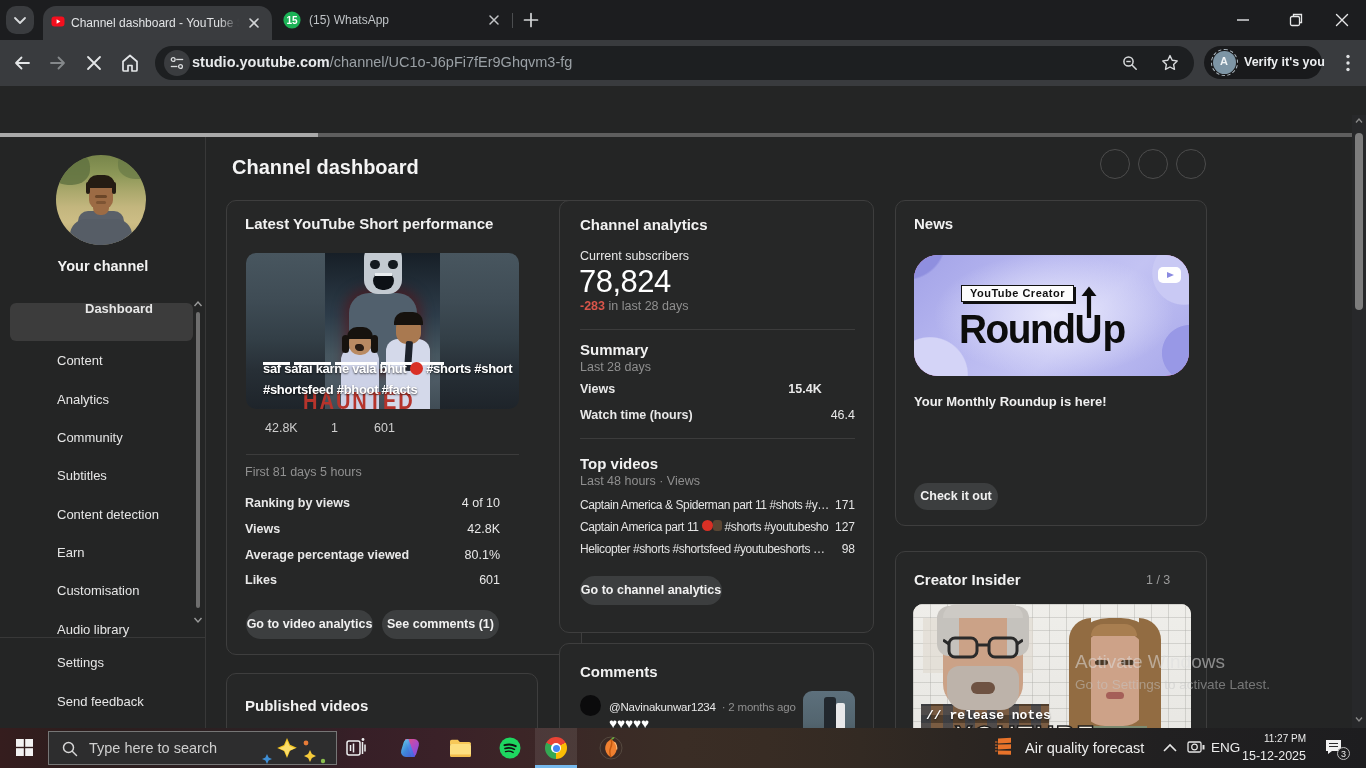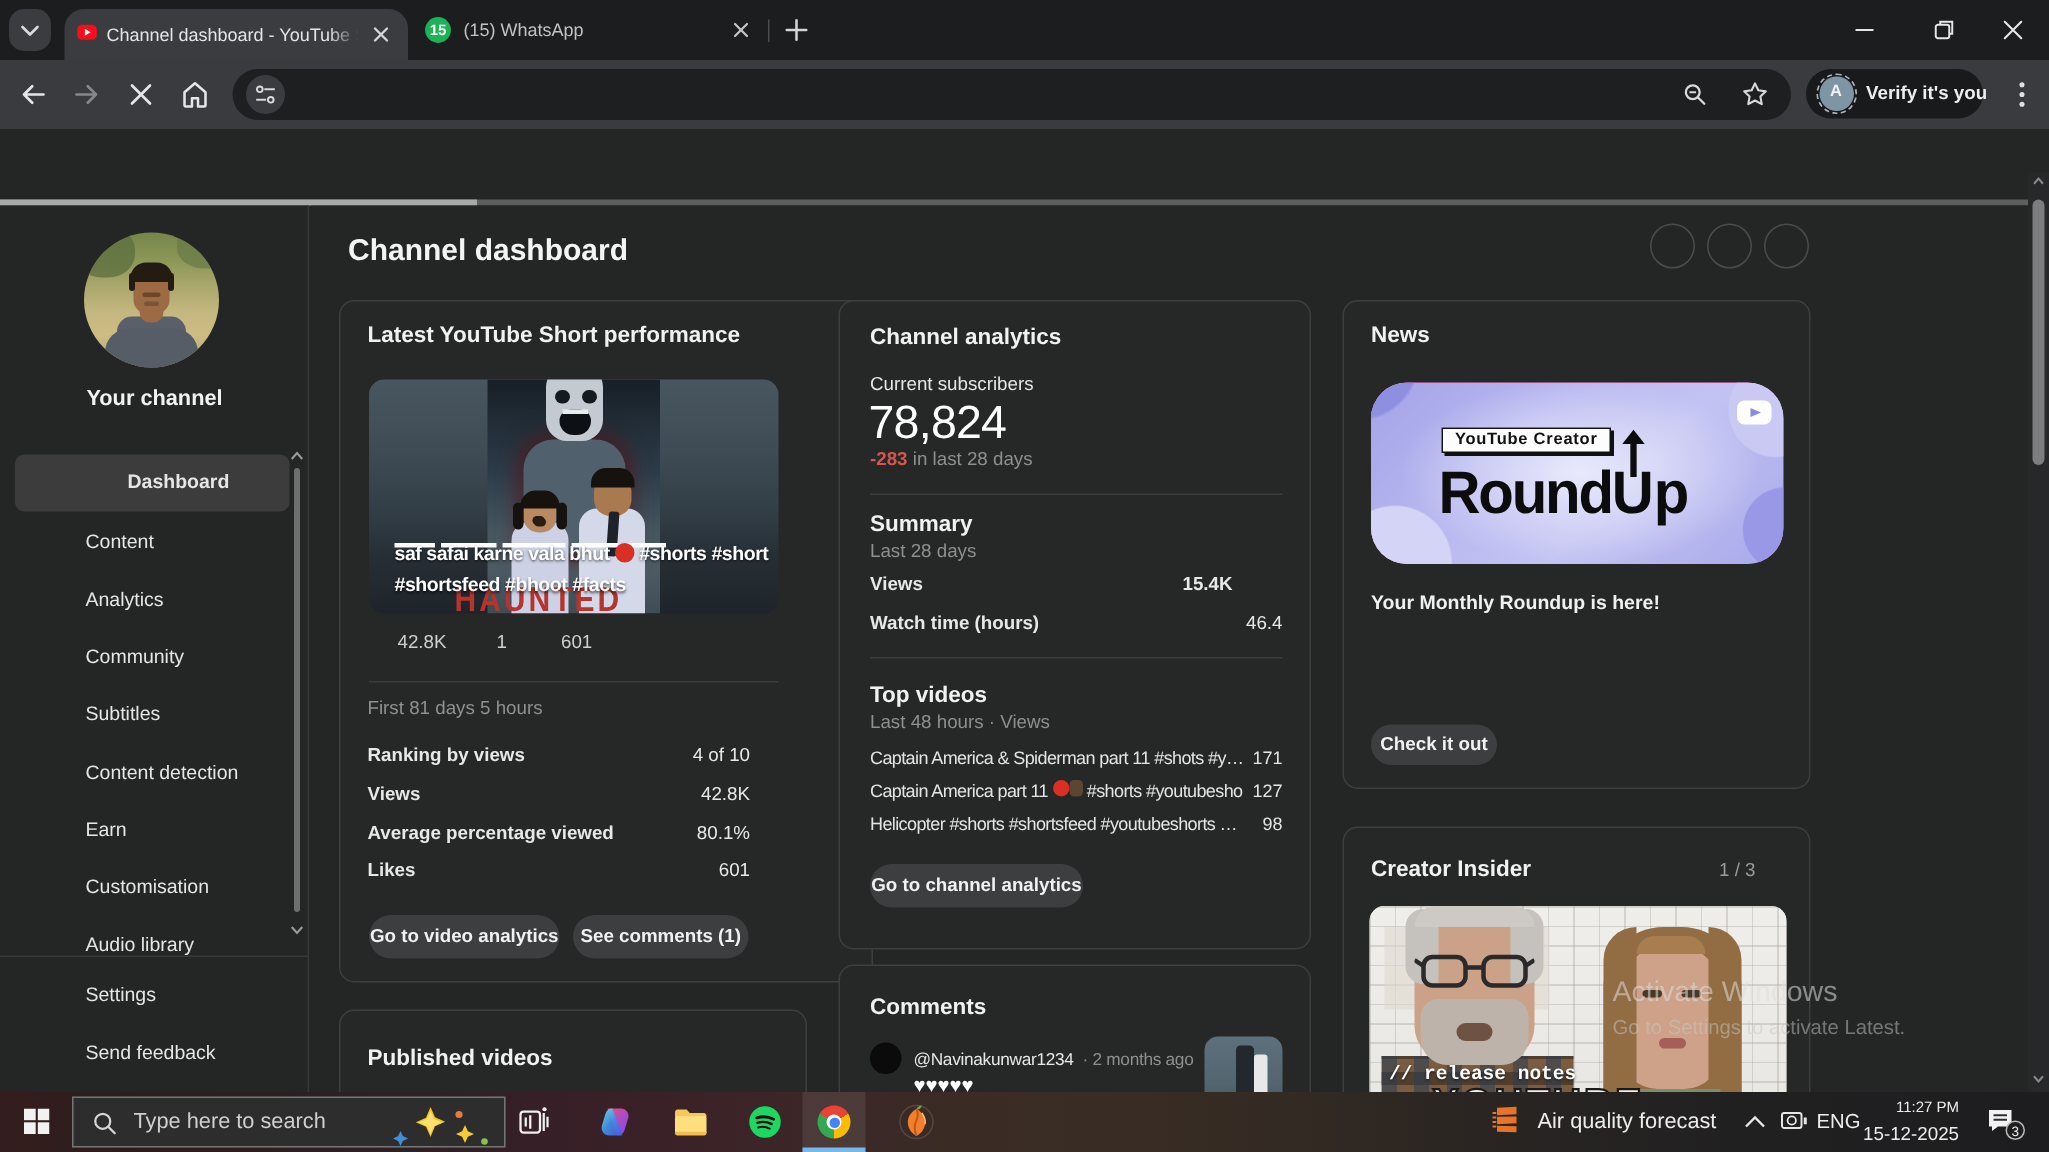--- a/index.html
+++ b/index.html
@@ -93,20 +93,21 @@
         <path d="M4 9.5L11 3.5l7 6V18a1 1 0 01-1 1h-4v-5.5h-4V19H5a1 1 0 01-1-1z" fill="none" stroke="#e4e6e8" stroke-width="1.7" stroke-linejoin="round"></path>
       </svg>
     <div id="omnibox">
       <div class="abs" style="left:9px;top:4px;width:26px;height:26px;border-radius:13px;background:#3a3c3f;"></div>
       <svg class="abs" style="left:15px;top:10px;" width="14" height="14" viewBox="0 0 14 14">
           <circle cx="3.2" cy="3.5" r="1.9" fill="none" stroke="#dadcde" stroke-width="1.3"></circle>
           <path d="M6.2 3.5h7" stroke="#dadcde" stroke-width="1.3"></path>
           <circle cx="10.5" cy="10.5" r="1.9" fill="none" stroke="#dadcde" stroke-width="1.3"></circle>
           <path d="M0.8 10.5h6.6" stroke="#dadcde" stroke-width="1.3"></path>
         </svg>
+      <div class="abs" style="left:37px;top:8px;font-size:14.5px;color:#e7e9eb;white-space:nowrap;"><b>studio.youtube.com</b><span style="color:#9aa0a5;">/channel/UC1o-J6pFi7fEr9Ghqvm3-fg</span></div>
       <svg class="abs" style="left:966px;top:8px;" width="18" height="18" viewBox="0 0 18 18">
           <circle cx="7.5" cy="7.5" r="4.6" fill="none" stroke="#d7d9db" stroke-width="1.5"></circle>
           <path d="M11 11l4.2 4.2" stroke="#d7d9db" stroke-width="1.5" stroke-linecap="round"></path>
           <path d="M5.3 7.5h4.4" stroke="#d7d9db" stroke-width="1.4"></path>
         </svg>
       <svg class="abs" style="left:1005px;top:7px;" width="20" height="20" viewBox="0 0 20 20">
           <path d="M10 2.6l2.2 4.6 5 .7-3.6 3.5.9 5-4.5-2.4-4.5 2.4.9-5L2.8 7.9l5-.7z" fill="none" stroke="#d7d9db" stroke-width="1.4" stroke-linejoin="round"></path>
         </svg>
     </div>
     <div id="verifypill">
@@ -136,21 +137,21 @@
       <div class="abs" style="left:31px;top:20px;width:28px;height:13px;border-radius:12px 12px 3px 3px;background:#241c13;"></div>
       <div class="abs" style="left:30px;top:27px;width:4px;height:12px;border-radius:2px;background:#241c13;"></div>
       <div class="abs" style="left:56px;top:27px;width:4px;height:12px;border-radius:2px;background:#241c13;"></div>
       <div class="abs" style="left:39px;top:40px;width:12px;height:3px;border-radius:2px;background:#6b4628;"></div>
       <div class="abs" style="left:40px;top:46px;width:10px;height:3px;border-radius:2px;background:#7d5433;"></div>
       <div class="abs" style="left:37px;top:52px;width:16px;height:8px;background:#9c6b44;border-radius:0 0 7px 7px;"></div>
     </div>
     <div class="abs" style="left:0;top:121px;width:206px;text-align:center;font-size:14.5px;font-weight:bold;color:#f2f2f2;">Your channel</div>
     <div class="abs" style="left:0;top:140px;width:206px;text-align:center;font-size:12px;font-weight:bold;color:#8b8b8b;margin-top:39px;">The Party Facts</div>
     <div class="abs" style="left:10px;top:166px;width:183px;height:38px;background:#3c3c3c;border-radius:6px;"></div>
-    <div class="menuitem" style="top:176px;font-weight:bold;padding-left:28px;">Dashboard</div>
+    <div class="menuitem" style="top:164px;font-weight:bold;padding-left:28px;">Dashboard</div>
     <div class="menuitem" style="top:216px;">Content</div>
     <div class="menuitem" style="top:255px;">Analytics</div>
     <div class="menuitem" style="top:293px;">Community</div>
     <div class="menuitem" style="top:331px;">Subtitles</div>
     <div class="menuitem" style="top:370px;">Content detection</div>
     <div class="menuitem" style="top:408px;">Earn</div>
     <div class="menuitem" style="top:446px;">Customisation</div>
     <div class="menuitem" style="top:485px;">Audio library</div>
     <div class="abs" style="left:0;top:500px;width:206px;height:1px;background:#383838;"></div>
     <div class="menuitem" style="top:518px;">Settings</div>

